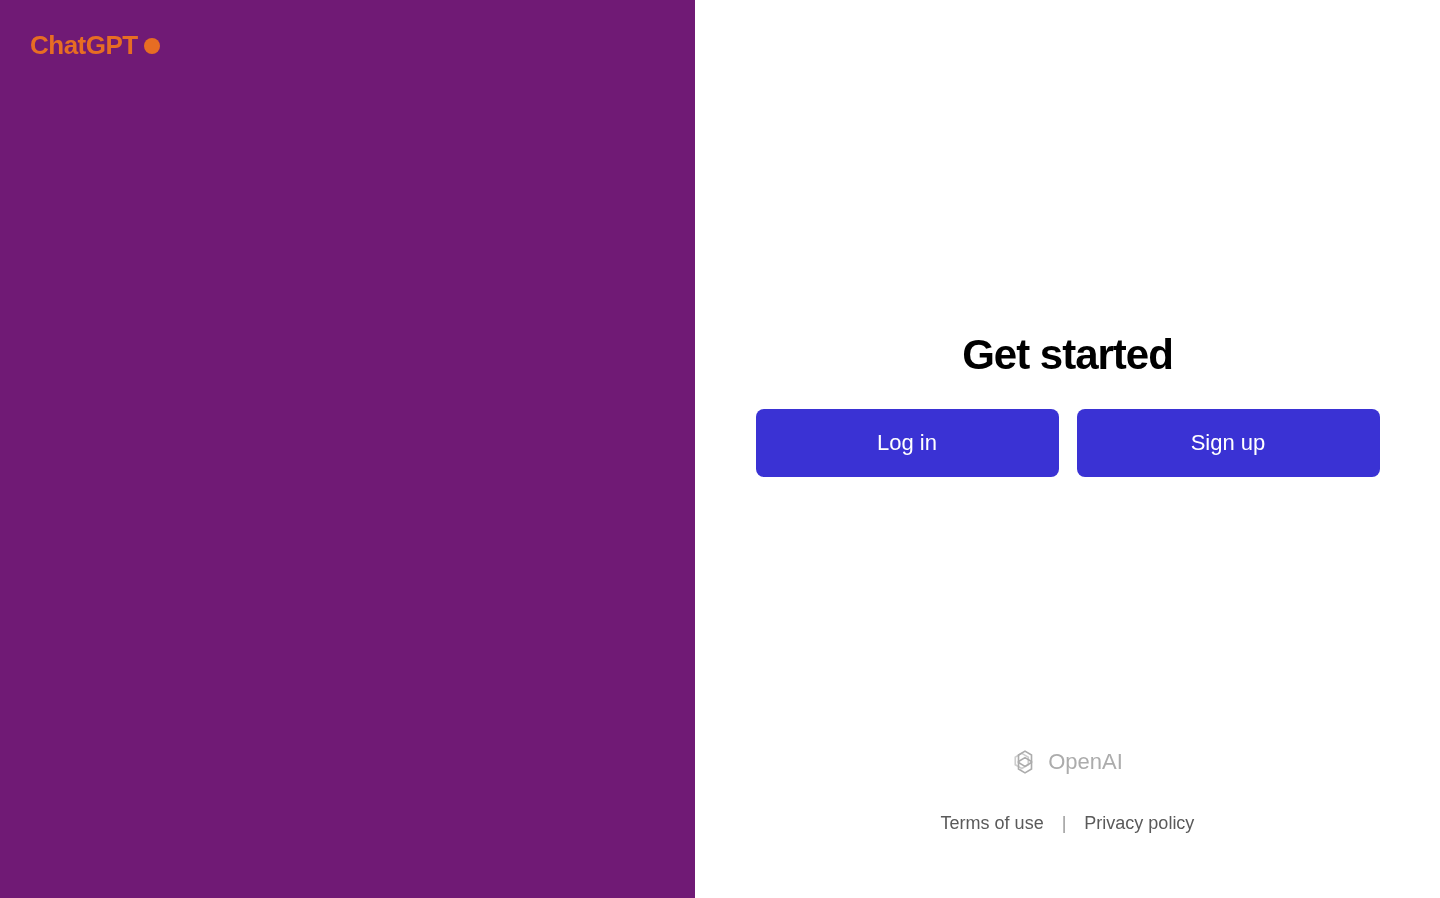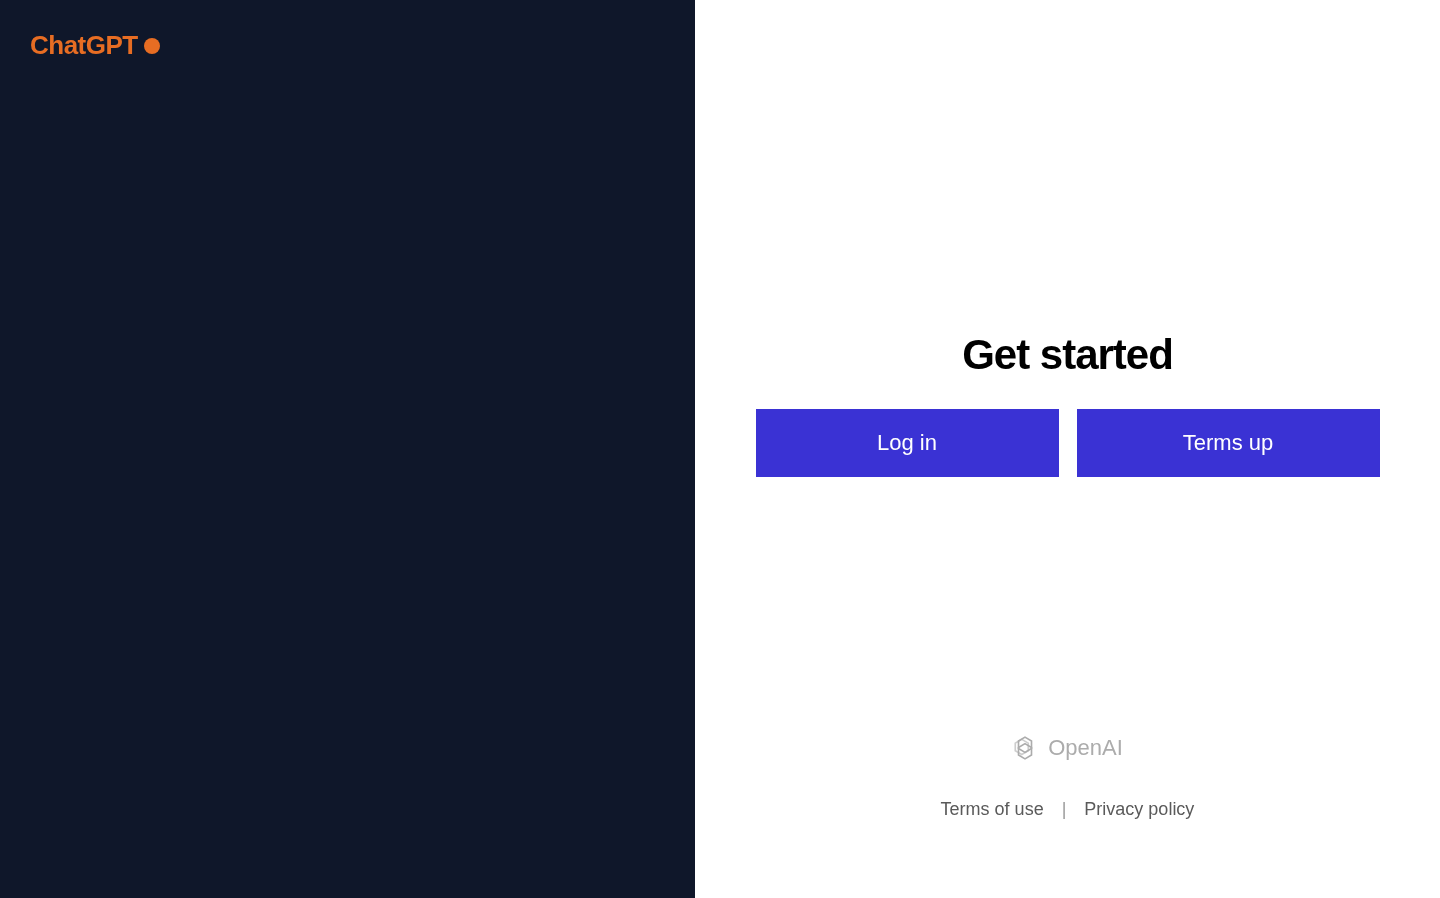--- a/index.html
+++ b/index.html
@@ -12,21 +12,21 @@
       font-family: -apple-system, BlinkMacSystemFont, "Segoe UI", Helvetica, Arial, sans-serif;
       width: 1440px;
       height: 898px;
       overflow: hidden;
       display: flex;
     }
     
     .left-panel {
       width: 695px;
       height: 100%;
-      background-color: #0f172a;
+      background-color: #701a75;
       padding: 30px;
       display: flex;
       flex-direction: column;
       position: relative;
     }
     
     .logo-area {
       display: flex;
       align-items: center;
       gap: 4px;
@@ -98,30 +98,30 @@
       display: flex;
       gap: 18px;
     }
     
     .auth-button {
       width: 303px;
       height: 68px;
       background-color: #3a32d4;
       color: #ffffff;
       border: none;
-      border-radius: 0;
+      border-radius: 8px;
       font-size: 22px;
       font-weight: 500;
       cursor: pointer;
       font-family: inherit;
     }
     
     .footer-section {
       position: absolute;
-      bottom: 78px;
+      bottom: 64px;
       display: flex;
       flex-direction: column;
       align-items: center;
       gap: 38px;
     }
     
     .openai-logo {
       display: flex;
       align-items: center;
       gap: 10px;
@@ -166,21 +166,21 @@
     <span class="logo-dot"></span>
   </div>
 
 </div>
 
 <div class="right-panel">
   <div class="get-started-section">
     <h1 class="get-started-heading">Get started</h1>
     <div class="button-row">
       <button class="auth-button">Log in</button>
-      <button class="auth-button">Terms up</button>
+      <button class="auth-button">Sign up</button>
     </div>
   </div>
 
   <div class="footer-section">
     <div class="openai-logo">
       <svg class="openai-icon" viewBox="0 0 24 24" fill="none" stroke="#acacac" stroke-width="1.5">
         <path d="M12 2 L18 5.5 L18 12.5 L12 16 L6 12.5 L6 5.5 Z"></path>
         <path d="M12 8 L18 11.5 L18 18.5 L12 22 L6 18.5 L6 11.5 Z"></path>
         <path d="M7 4 L13 7.5 L13 14.5 L7 18 L1 14.5 L1 7.5 Z" transform="translate(2,0)" opacity="0.6"></path>
       </svg>

